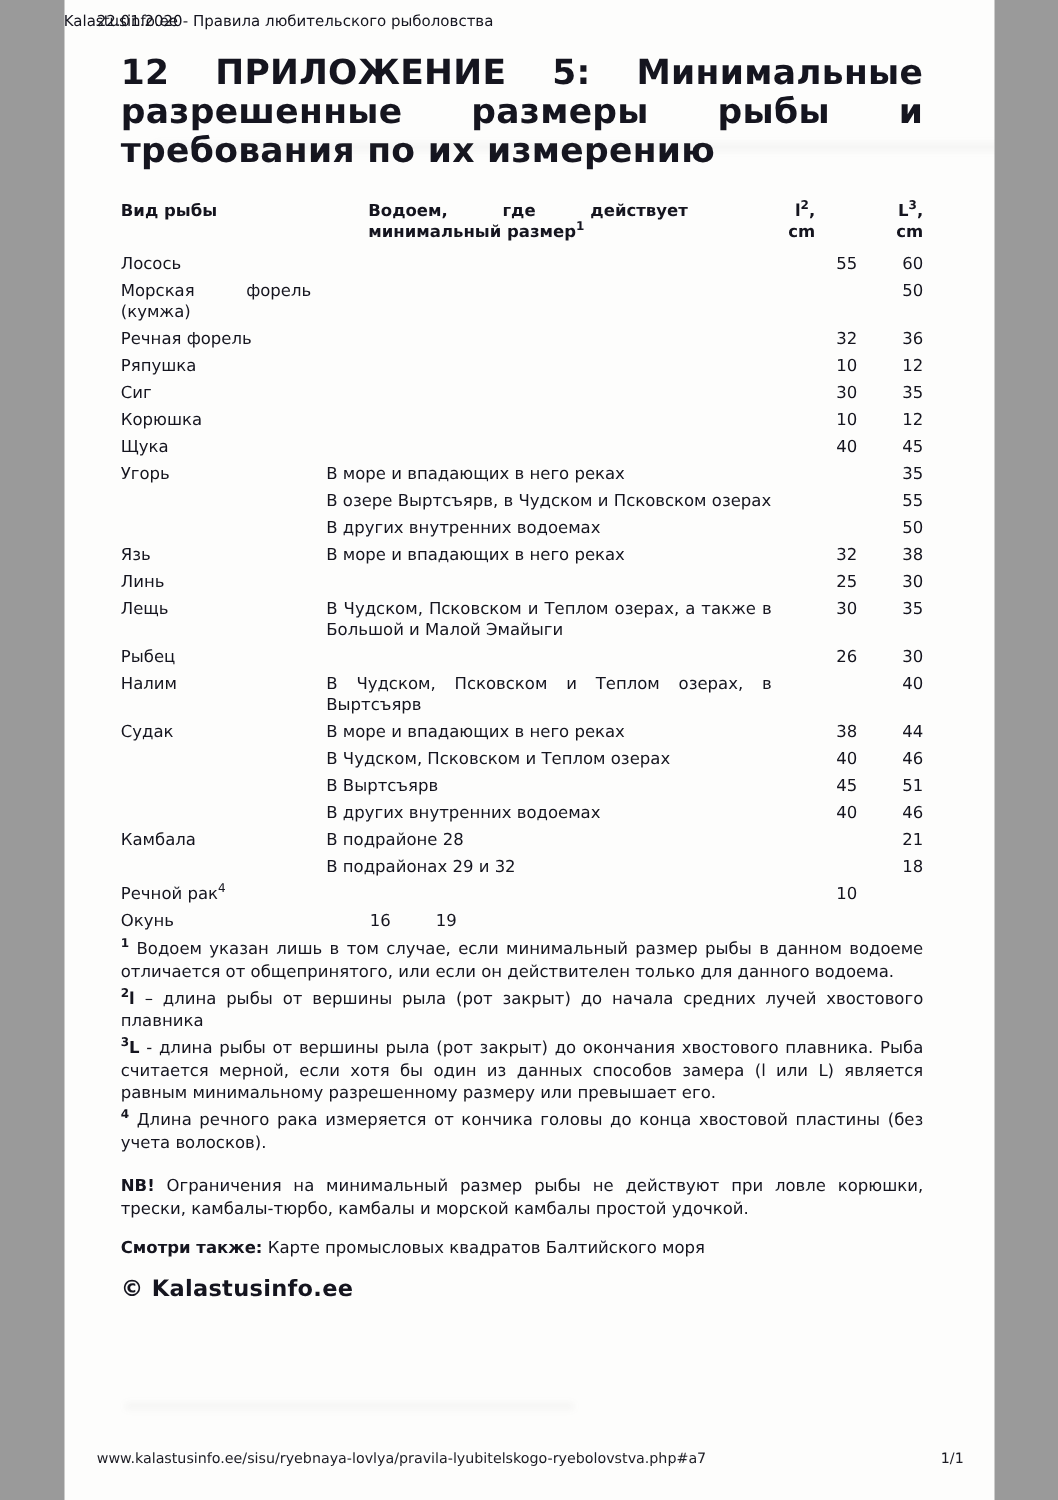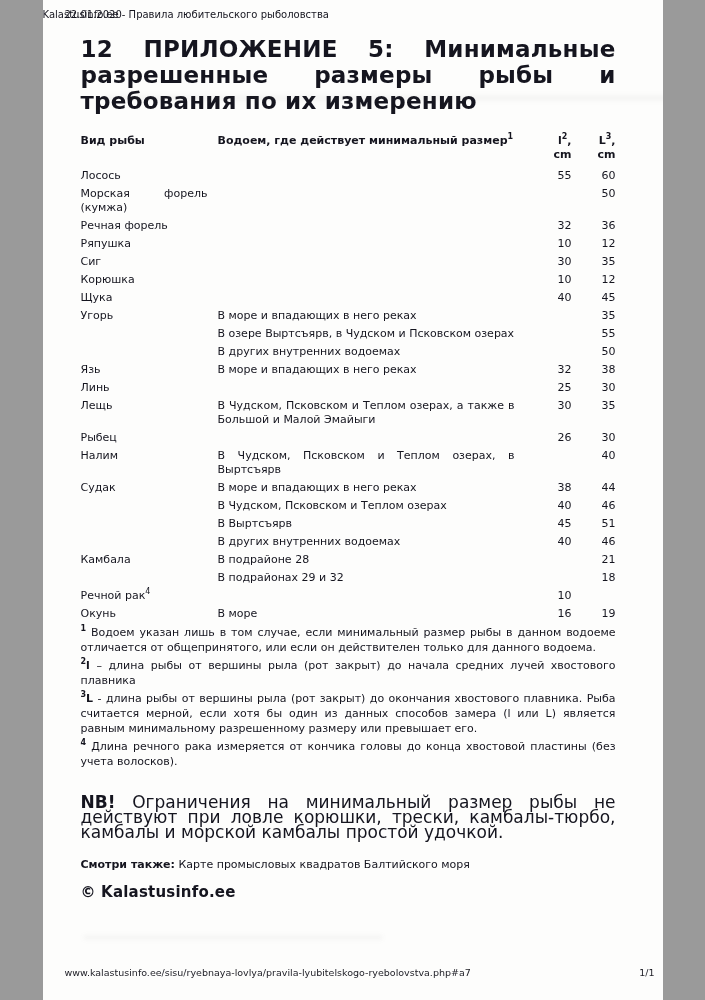--- a/index.html
+++ b/index.html
@@ -21,42 +21,42 @@
 
   h1.title {
     margin: 0 0 20px 0;
     font-size: 23px; line-height: 26px; font-weight: bold;
     text-align: justify;
     letter-spacing: 0.2px;
   }
 
   .table { width: 100%; font-size: 11px; line-height: 14px; }
   .trow, .thead { display: flex; align-items: flex-start; margin-bottom: 4px; }
-  .thead { margin-bottom: 7px; font-weight: bold; }
+  .thead { margin-bottom: 7px; font-weight: bold; gap: 28px; }
   .c-fish  { width: 137px; flex: 0 0 137px; text-align: justify; padding-right: 10px; box-sizing: border-box; }
   .c-water { flex: 1 1 auto; text-align: justify; padding-right: 14px; }
   .c-l { width: 43px; flex: 0 0 43px; text-align: right; }
   .c-L { width: 44px; flex: 0 0 44px; text-align: right; }
   sup { font-size: 8px; line-height: 0; }
   .num-head { font-weight: bold; }
 
   .footnotes { margin-top: 3px; font-size: 11px; line-height: 15px; }
   .footnote { margin: 0 0 3px 0; text-align: justify; }
   .footnote sup { font-weight: bold; }
   .footnote b { font-weight: bold; }
 
-  .nb { margin-top: 26px; font-size: 17px; line-height: 15px; text-align: justify; }
+  .nb { margin-top: 14px; font-size: 11px; line-height: 15px; text-align: justify; }
   .nb .lbl { font-weight: bold; }
   .see-also { margin-top: 3px; font-size: 11px; line-height: 15px; }
   .see-also .lbl { font-weight: bold; }
 
   .copyright { font-size: 15px; font-weight: bold; letter-spacing: 0.2px; }
 
   .page-footer {
-    position: absolute; left: 22px; right: 8px; bottom: 22px;
+    position: absolute; left: 22px; right: 20px; bottom: 22px;
     display: flex; justify-content: space-between;
     font-size: 9.5px; color: #1c1c24;
   }
 </style>
 </head>
 <body>
 
 <div class="page">
 
   <div class="scan-smudge" style="left:60px; top:95px; width:580px; height:6px;"></div>
@@ -226,21 +226,20 @@
 
         <div class="trow">
           <div class="c-fish"><span>Речной рак</span><sup>4</sup></div>
           <div class="c-water"></div>
           <div class="c-l">10</div>
           <div class="c-L"></div>
         </div>
 
         <div class="trow">
           <div class="c-fish"><span>Окунь</span><sup></sup></div>
-          <div class="c-water">В море</div>
           <div class="c-l">16</div>
           <div class="c-L">19</div>
         </div>
 
     </div>
 
     <div class="footnotes">
 
         <p class="footnote"><sup>1</sup><b></b> <span>Водоем указан лишь в том случае, если минимальный размер рыбы в данном водоеме отличается от общепринятого, или если он действителен только для данного водоема.</span></p>
 

